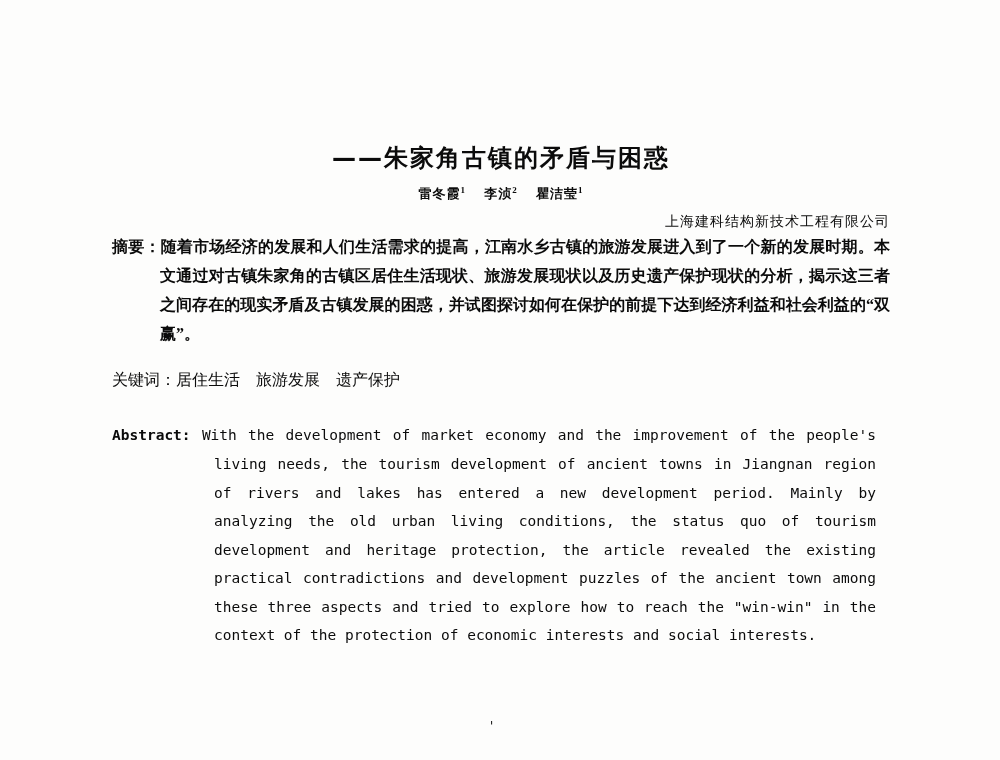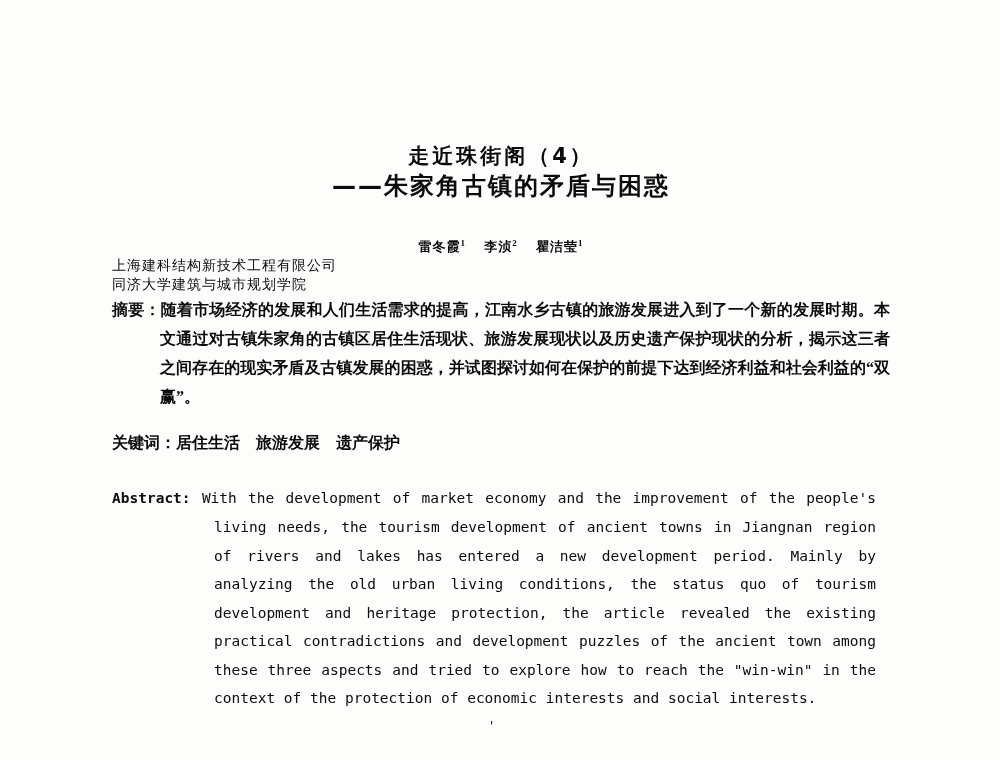--- a/index.html
+++ b/index.html
@@ -24,44 +24,44 @@
     text-align: center;
     font-family: "DejaVu Sans", sans-serif;
     font-weight: bold;
     font-size: 24px;
     letter-spacing: 2px;
   }
   .authors {
     text-align: center;
     font-size: 13px;
     font-weight: bold;
-    margin-top: 36px;
+    margin-top: 11px;
     letter-spacing: 1px;
   }
   .author { margin: 0 7px; white-space: nowrap; }
   .author sup { font-size: 9px; }
   .affil {
-    text-align: left;
+    text-align: right;
     font-size: 14px;
-    margin-top: 1px;
+    margin-top: 10px;
     letter-spacing: 1px;
   }
   .abs-zh {
     margin-top: 1px;
     font-size: 16px;
     line-height: 29px;
     text-align: justify;
     padding-left: 48px;
     text-indent: -48px;
     font-weight: bold;
   }
   .kw-zh {
     margin-top: 22px;
     font-size: 16px;
-    font-weight: bold;
+    font-weight: normal;
     white-space: pre-wrap;
   }
   .abs-en {
     margin-top: 30px;
     font-family: "DejaVu Sans Mono", monospace;
     font-size: 14.5px;
     line-height: 28.6px;
     text-align: justify;
     padding-left: 102px;
     text-indent: -102px;
@@ -74,33 +74,31 @@
     top: 719px;
     font-size: 12px;
     font-family: "DejaVu Sans Mono", monospace;
   }
 </style>
 </head>
 <body>
 
 <div class="page">
 
-  <h1 class="title">走近珠街阁（4）</h1>
 
   <h2 class="subtitle">——朱家角古镇的矛盾与困惑</h2>
 
   <div class="authors">
     <span class="author"><span>雷冬霞</span><sup>1</sup></span>
     <span class="author"><span>李浈</span><sup>2</sup></span>
     <span class="author"><span>瞿洁莹</span><sup>1</sup></span>
   </div>
 
   <div class="affil">上海建科结构新技术工程有限公司</div>
 
-  <div class="affil">同济大学建筑与城市规划学院</div>
 
   <p class="abs-zh"><span class="label-zh">摘要：</span><span>随着市场经济的发展和人们生活需求的提高，江南水乡古镇的旅游发展进入到了一个新的发展时期。本文通过对古镇朱家角的古镇区居住生活现状、旅游发展现状以及历史遗产保护现状的分析，揭示这三者之间存在的现实矛盾及古镇发展的困惑，并试图探讨如何在保护的前提下达到经济利益和社会利益的“双赢”。</span></p>
 
   <p class="kw-zh"><span class="label-zh">关键词：</span><span>居住生活　旅游发展　遗产保护</span></p>
 
   <p class="abs-en"><span class="label-en">Abstract:</span><span> </span><span>With the development of market economy and the improvement of the people's living needs, the tourism development of ancient towns in Jiangnan region of rivers and lakes has entered a new development period. Mainly by analyzing the old urban living conditions, the status quo of tourism development and heritage protection, the article revealed the existing practical contradictions and development puzzles of the ancient town among these three aspects and tried to explore how to reach the "win-win" in the context of the protection of economic interests and social interests.</span></p>
 
 </div>
 
 <span class="stray">'</span>

